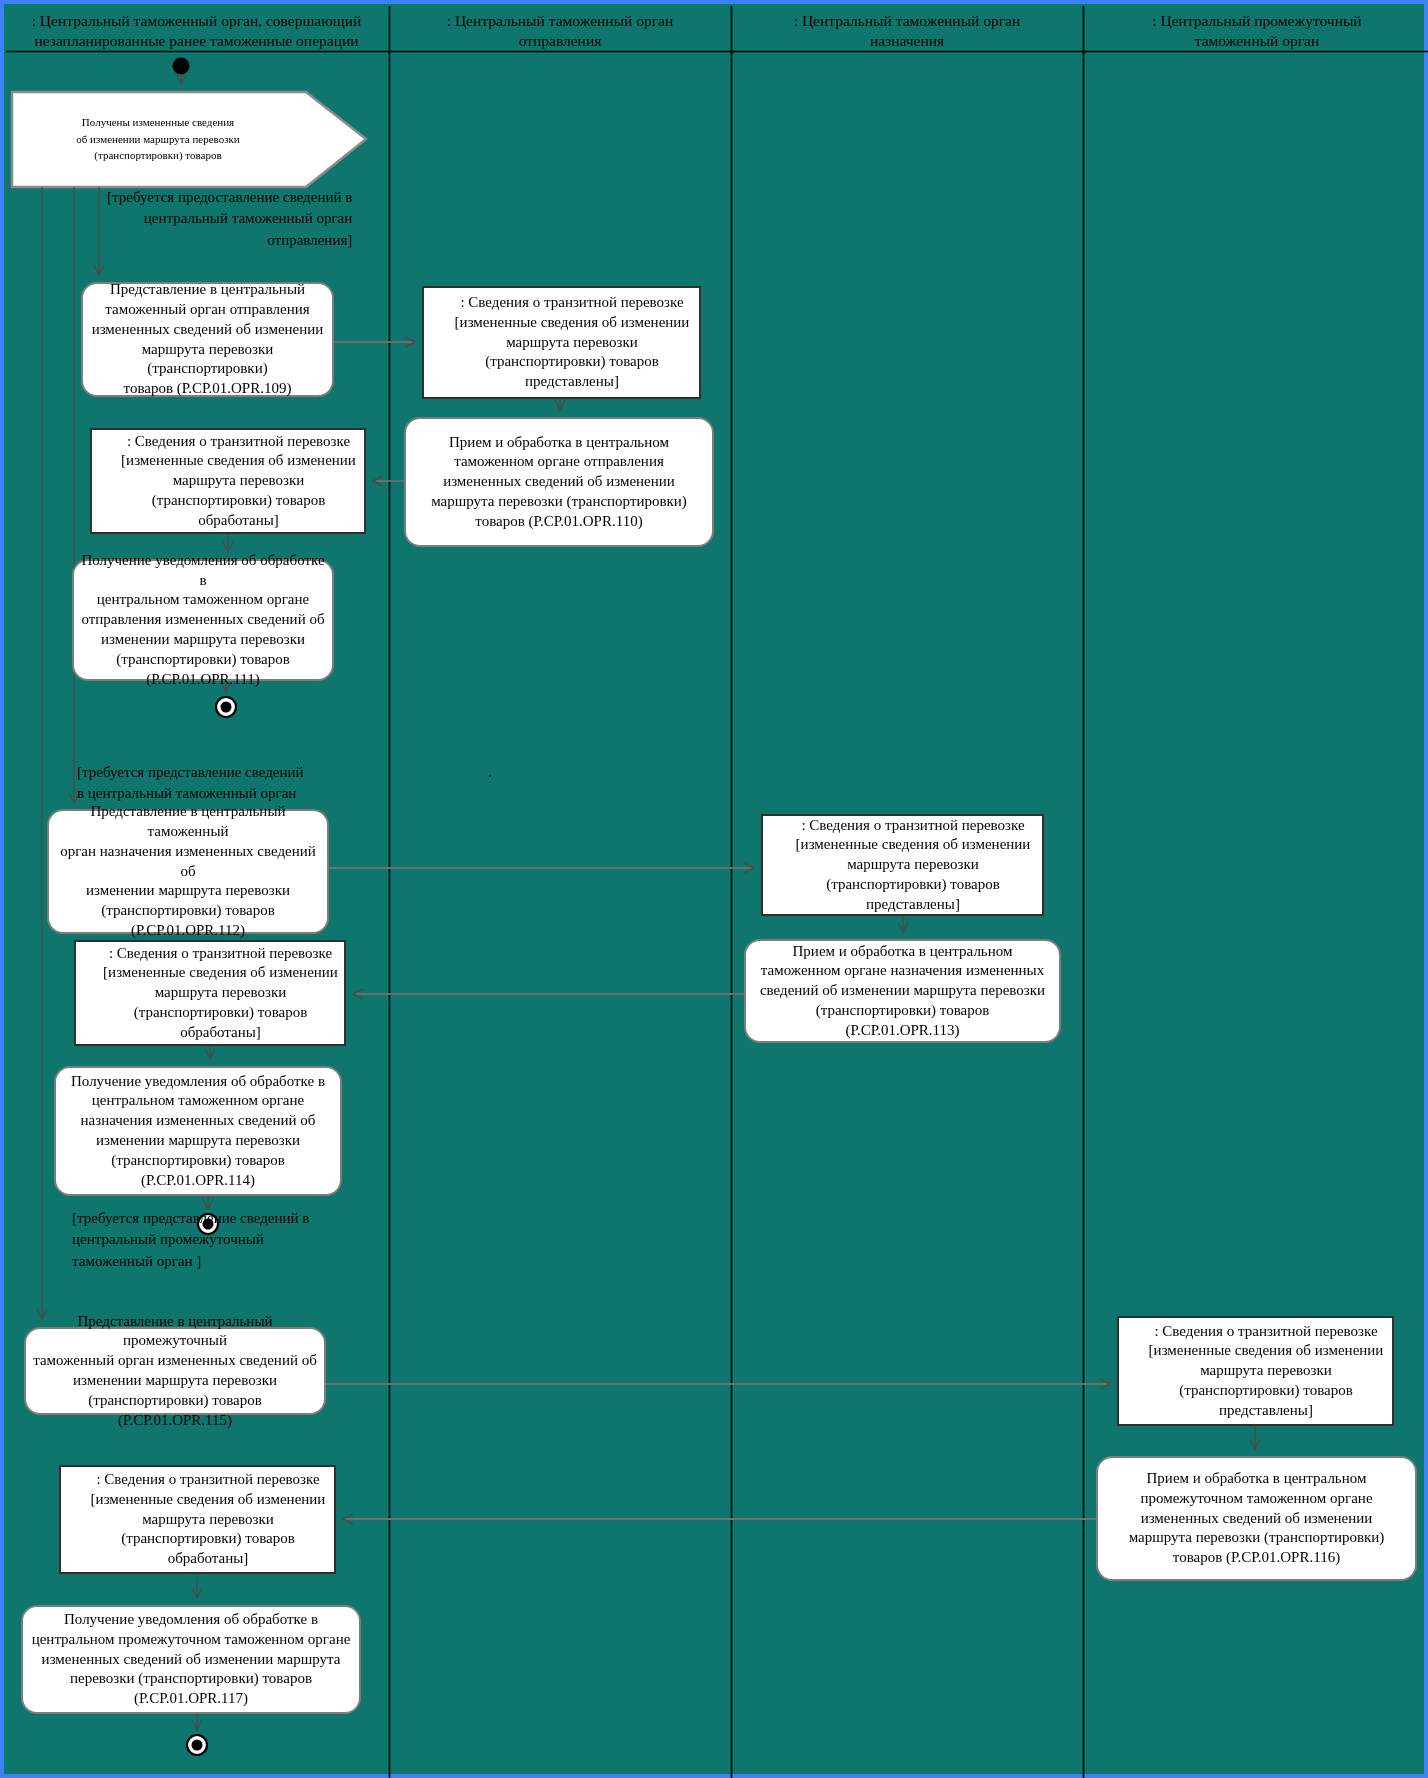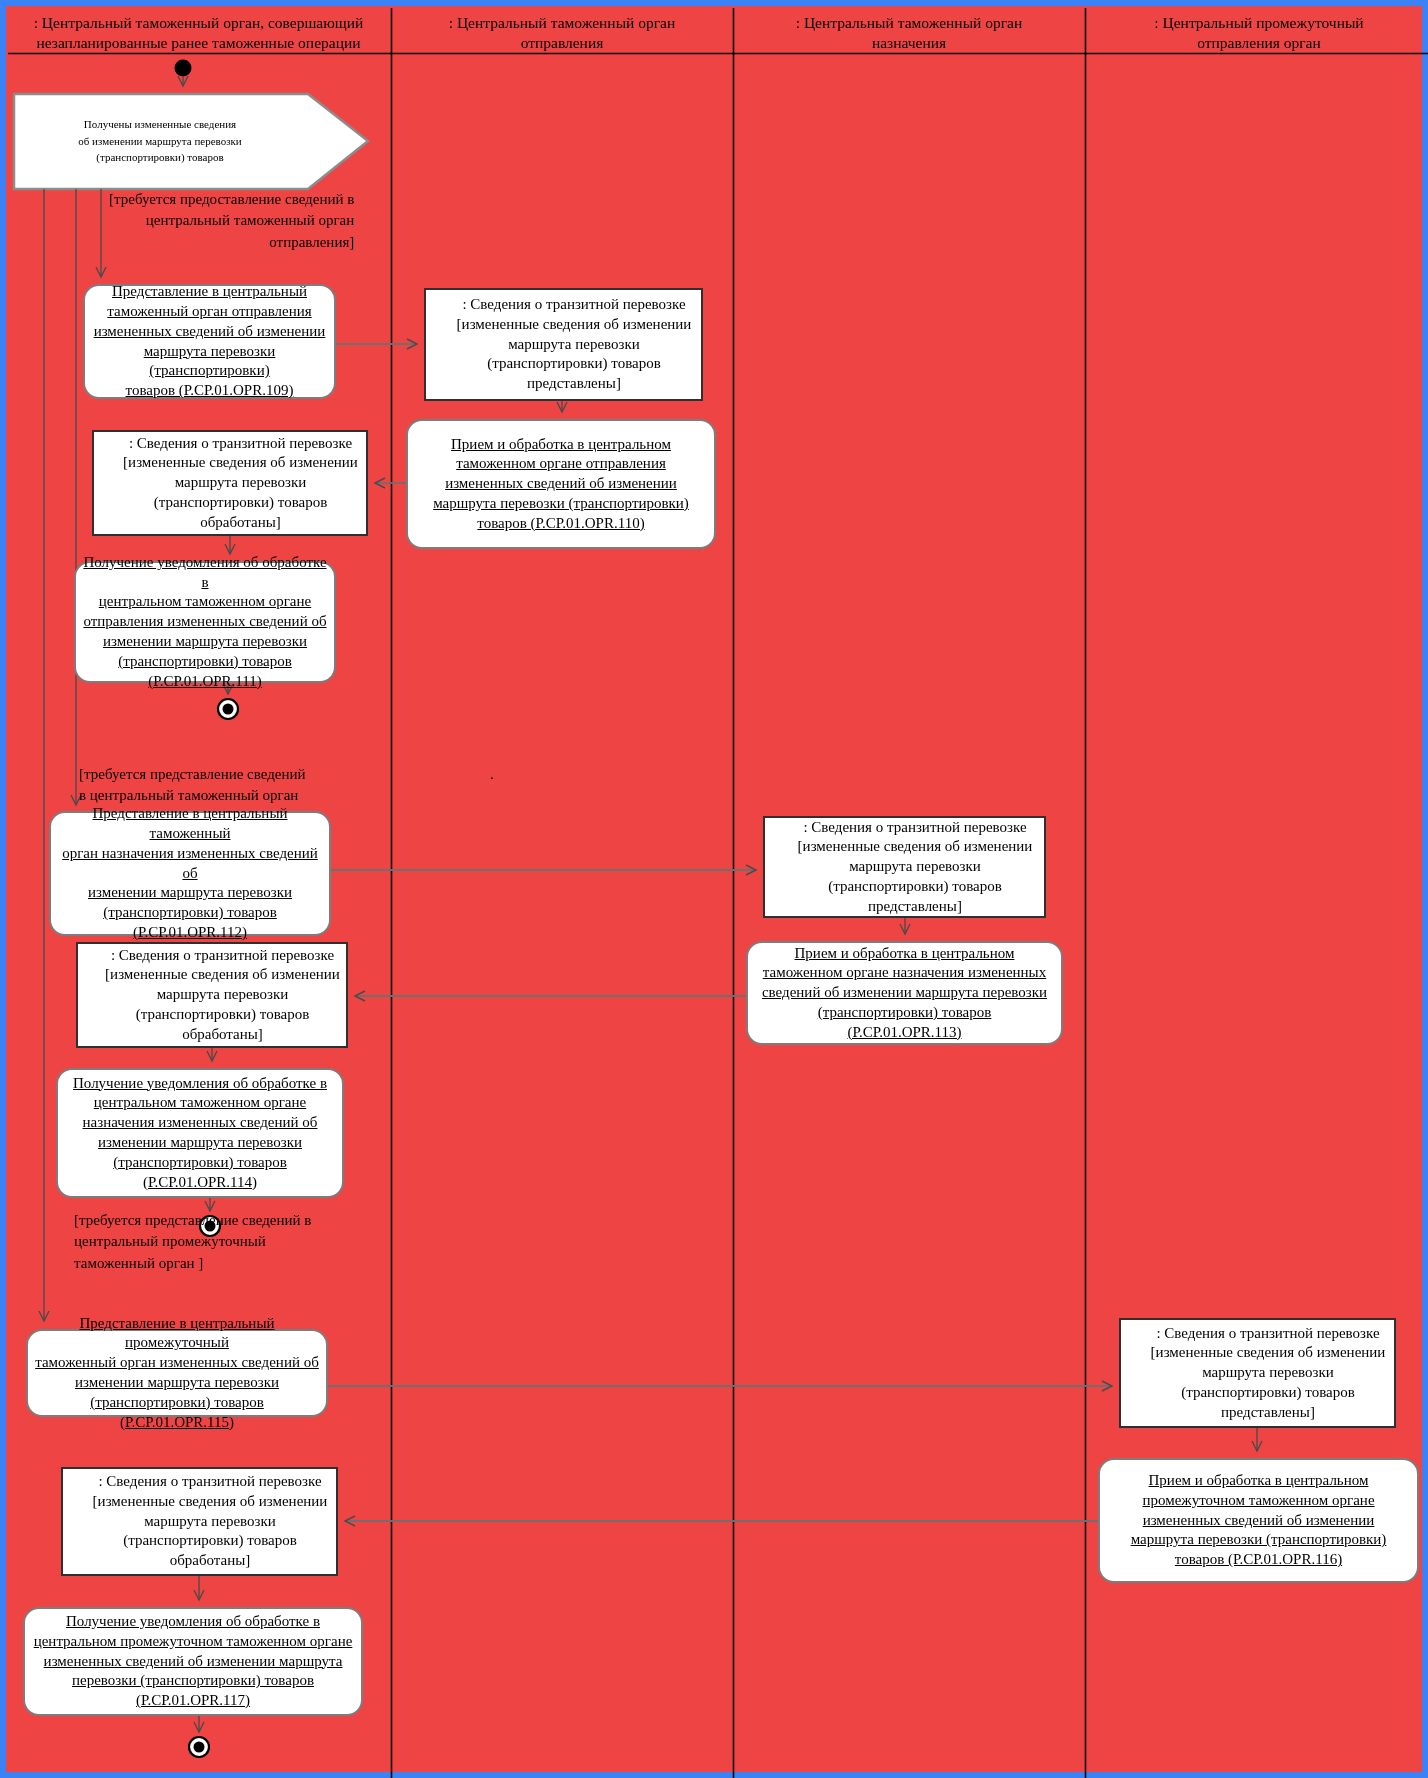--- a/index.html
+++ b/index.html
@@ -1,25 +1,25 @@
 <!DOCTYPE html>
 <html><head>
 <meta charset="utf-8">
 <style>
   html,body{margin:0;padding:0;background:#fff;}
   .diagram{position:relative;width:1428px;height:1778px;box-sizing:border-box;
-    border:6px solid #3b82f6;background:#ef4444;color:#000;
+    border:4px solid #3b82f6;background:#0f766e;color:#000;
     font-family:"Liberation Serif","DejaVu Serif",serif;}
   .overlay{position:absolute;left:0;top:0;pointer-events:none;}
   .lane-title{position:absolute;text-align:center;white-space:pre-line;
     font-size:15.5px;line-height:1.3;}
   .node{position:absolute;display:flex;align-items:center;justify-content:center;
     text-align:center;box-sizing:border-box;white-space:pre-line;background:#fff;
     font-size:15px;line-height:1.32;padding:1px 3px;}
-  .activity{border:2px solid #7d7d7d;border-radius:16px;text-decoration:underline;}
+  .activity{border:2px solid #7d7d7d;border-radius:16px;}
   .objbox{border:2px solid #2f2f2f;padding-left:24px;}
   .signal-text{position:absolute;display:flex;align-items:center;justify-content:center;
     text-align:center;white-space:pre-line;font-size:11px;line-height:1.5;}
   .guard{position:absolute;white-space:pre-line;font-size:15px;line-height:1.42;text-align:left;}
   .stray{position:absolute;font-size:15px;}
 </style>
 </head>
 <body>
 
 <div class="diagram">
@@ -83,21 +83,21 @@
     </g>
   </svg>
 
   <div class="lane-title" style="left:7px;top:7px;width:371px;">: Центральный таможенный орган, совершающий
 незапланированные ранее таможенные операции</div>
   <div class="lane-title" style="left:426px;top:7px;width:260px;">: Центральный таможенный орган
 отправления</div>
   <div class="lane-title" style="left:773px;top:7px;width:260px;">: Центральный таможенный орган
 назначения</div>
   <div class="lane-title" style="left:1128px;top:7px;width:250px;">: Центральный промежуточный
-отправления орган</div>
+таможенный орган</div>
 
   <div class="signal-text" style="left:14px;top:92px;width:280px;height:86px;">Получены измененные сведения
 об изменении маршрута перевозки
 (транспортировки) товаров</div>
 
   <div class="guard" style="left:103px;top:183px;text-align:right;">[требуется предоставление сведений в
 центральный таможенный орган
 отправления]</div>
   <div class="guard" style="left:73px;top:758px;">[требуется представление сведений
 в центральный таможенный орган

